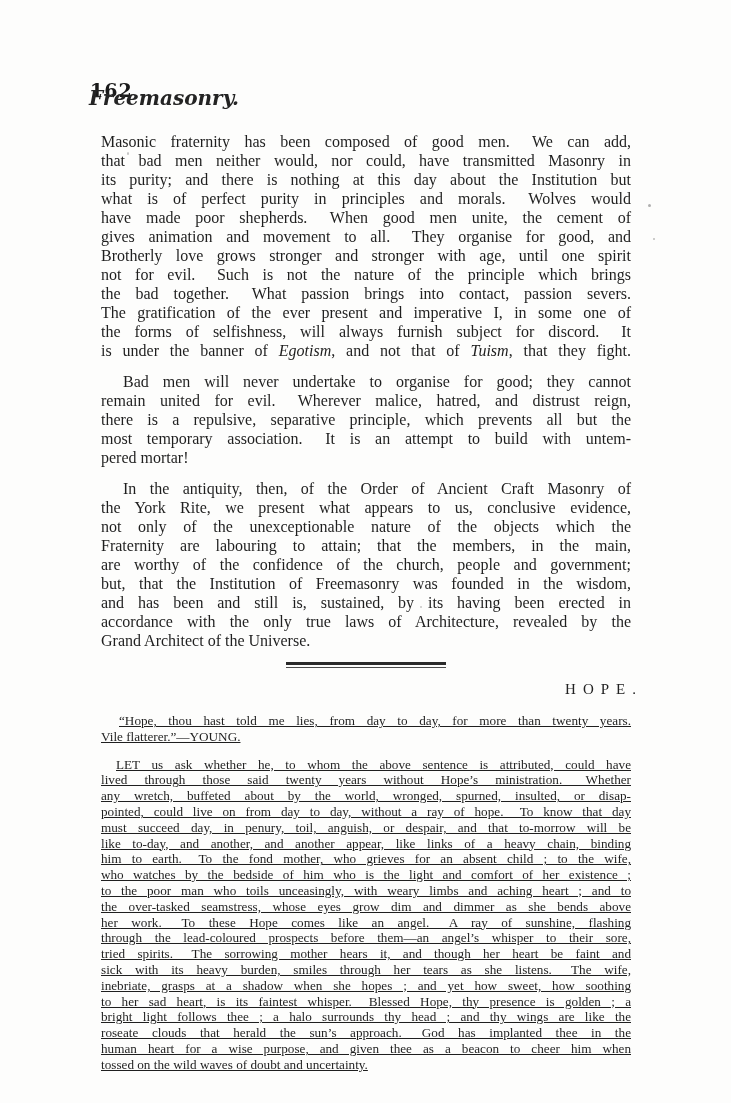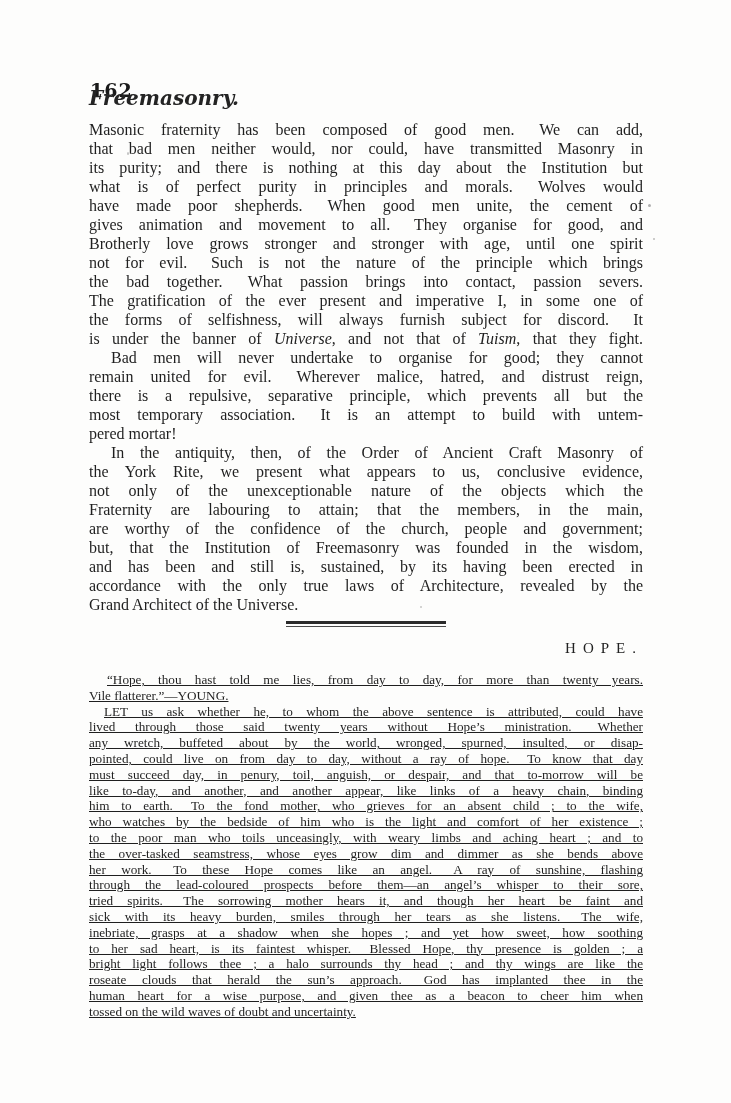--- a/index.html
+++ b/index.html
@@ -31,21 +31,21 @@
   .running-title {
     position: absolute;
     left: 0; right: 0; top: 8px;
     text-align: left;
     font-family: "DejaVu Serif", serif;
     font-style: italic;
     font-weight: 700;
     font-size: 20px;
     color: #242424;
   }
-  .paragraph { margin: 0; }
+  .paragraph { margin: 12px; }
   .tline {
     text-align: justify;
     text-align-last: justify;
     -moz-text-align-last: justify;
   }
   .tline.endline { text-align-last: left; -moz-text-align-last: left; }
   .section-main .tline { font-size: 16px; line-height: 19px; }
   .section-main .tline.indent { text-indent: 22px; }
   .section-hope .tline { font-size: 13.2px; line-height: 15.8px; text-decoration: underline; }
   .section-hope .epigraph .tline.indent { text-indent: 18px; }
@@ -87,21 +87,21 @@
           <div class="tline">that bad men neither would, nor could, have transmitted Masonry in</div>
           <div class="tline">its purity; and there is nothing at this day about the Institution but</div>
           <div class="tline">what is of perfect purity in principles and morals.  Wolves would</div>
           <div class="tline">have made poor shepherds.  When good men unite, the cement of</div>
           <div class="tline">gives animation and movement to all.  They organise for good, and</div>
           <div class="tline">Brotherly love grows stronger and stronger with age, until one spirit</div>
           <div class="tline">not for evil.  Such is not the nature of the principle which brings</div>
           <div class="tline">the bad together.  What passion brings into contact, passion severs.</div>
           <div class="tline">The gratification of the ever present and imperative I, in some one of</div>
           <div class="tline">the forms of selfishness, will always furnish subject for discord.  It</div>
-          <div class="tline">is under the banner of <i>Universe</i>, and not that of <i>Tuism</i>, that they fight.</div>
+          <div class="tline">is under the banner of <i>Egotism</i>, and not that of <i>Tuism</i>, that they fight.</div>
         </div>
       <div class="paragraph">
           <div class="tline indent">Bad men will never undertake to organise for good; they cannot</div>
           <div class="tline">remain united for evil.  Wherever malice, hatred, and distrust reign,</div>
           <div class="tline">there is a repulsive, separative principle, which prevents all but the</div>
           <div class="tline">most temporary association.  It is an attempt to build with untem-</div>
           <div class="tline endline">pered mortar!</div>
         </div>
       <div class="paragraph">
           <div class="tline indent">In the antiquity, then, of the Order of Ancient Craft Masonry of</div>

